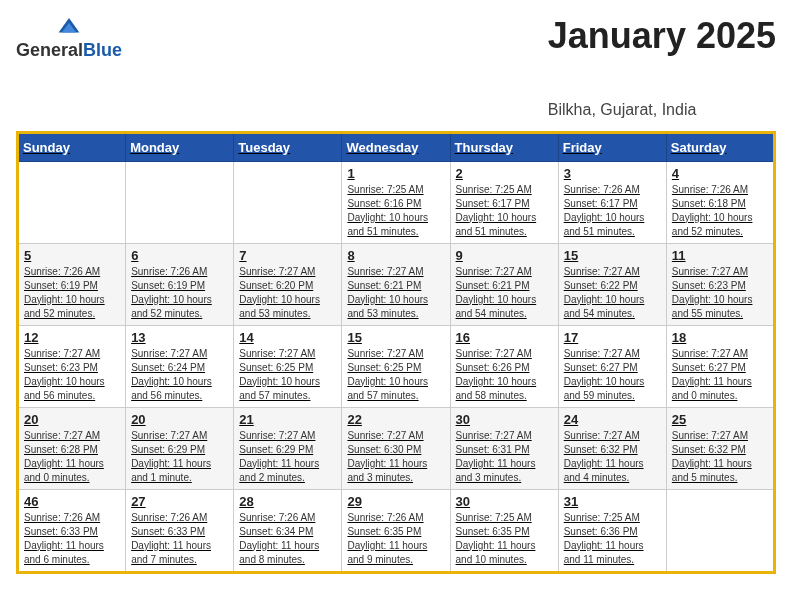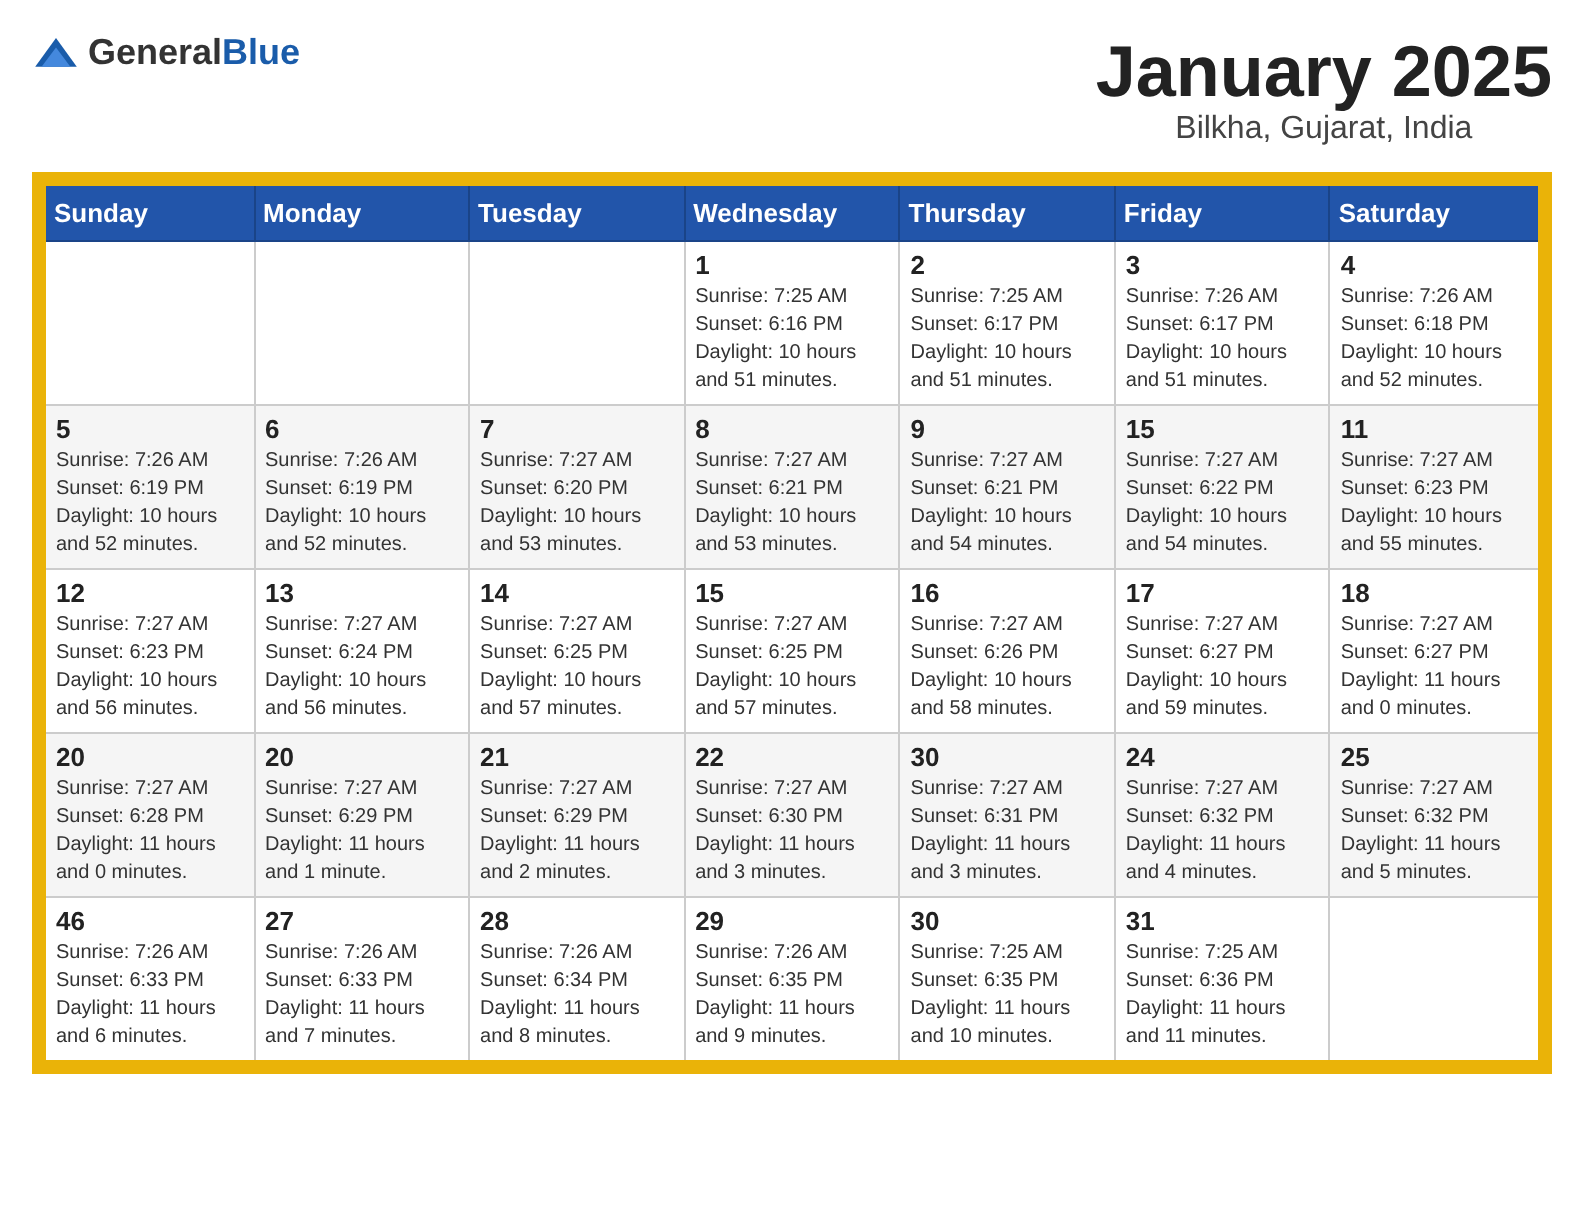--- a/index.html
+++ b/index.html
@@ -13,52 +13,55 @@
     .header {
       display: flex;
       justify-content: space-between;
       align-items: flex-start;
       margin-bottom: 12px;
     }
     .logo {
       display: flex;
       align-items: center;
       gap: 4px;
+      flex-direction: column;
     }
     .logo-text-general {
       font-size: 18px;
       font-weight: bold;
       color: #333;
     }
     .logo-text-blue {
       font-size: 18px;
       font-weight: bold;
       color: #1a5caa;
     }
     .logo-icon {
       width: 24px;
       height: 20px;
     }
     .title-block {
-      text-align: center;
+      text-align: left;
     }
     .month-title {
       font-size: 36px;
       font-weight: bold;
       color: #222;
       line-height: 1.1;
     }
     .location-title {
       font-size: 16px;
       color: #444;
+      margin-top: 45px;
     }
     .calendar {
       width: 100%;
       border-collapse: collapse;
-      border: 7px solid #eab308;
+      border: 3px solid #eab308;
+      text-decoration: underline;
     }
     .calendar th {
       background-color: #2255aa;
       color: #fff;
       font-size: 13px;
       font-weight: bold;
       padding: 6px 4px;
       text-align: left;
       border: 1px solid #1a4488;
     }

